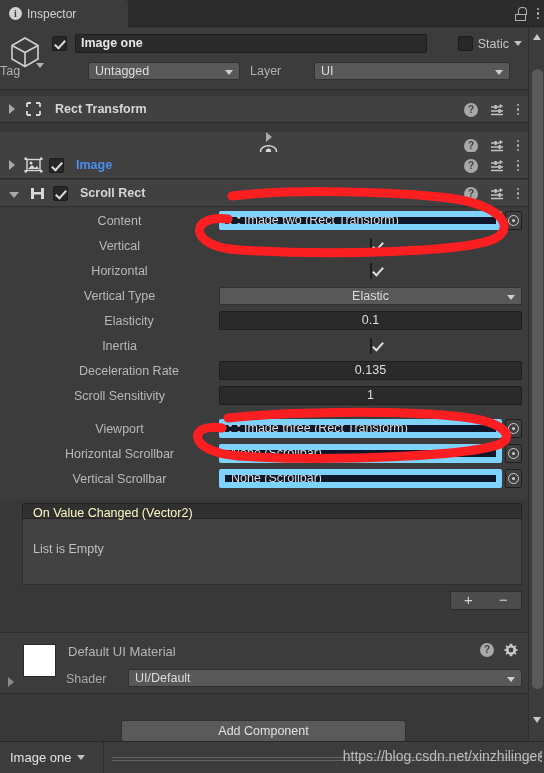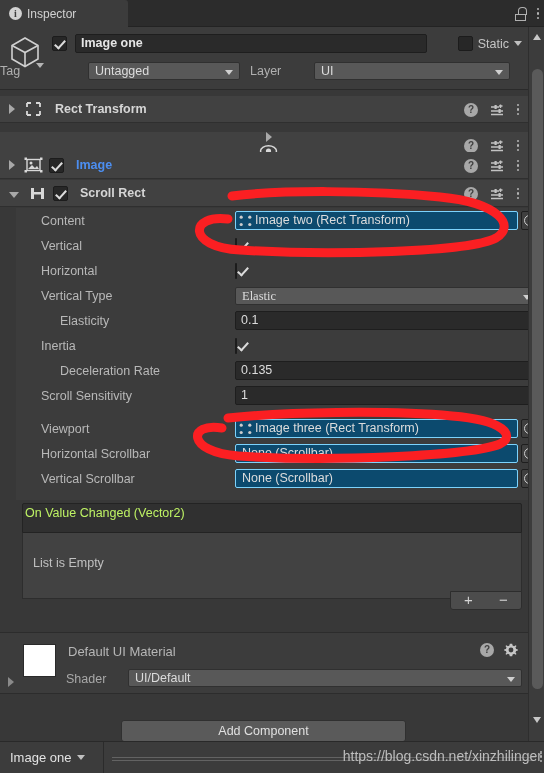--- a/index.html
+++ b/index.html
@@ -122,55 +122,55 @@
   .comp-name.link { color: #4c8ef0; }
   .comp-actions { position: absolute; right: 8px; top: 0; height: 27px; display: flex; align-items: center; gap: 12px; }
   .help-icon {
     width: 14px; height: 14px; border-radius: 50%; background: #a8a8a8;
     color: #414141; font-size: 10px; font-weight: bold;
     display: flex; align-items: center; justify-content: center; line-height: 1;
   }
   .preset-icon { width: 14px; height: 14px; }
 
   
-  .props { position: absolute; left: 16px; width: 528px; background: #3c3c3c; }
+  .props { position: absolute; left: 0; width: 528px; background: #3c3c3c; text-align: center; }
   .prow { position: relative; height: 25px; display: flex; align-items: center; }
   .plabel { width: 214px; padding-left: 25px; font-size: 12.5px; color: #b8b8b8; }
   .plabel.indent { padding-left: 44px; }
   .pfield { position: absolute; left: 219px; width: 303px; }
   .textfield {
     height: 19px; background: #2a2a2a; border: 1px solid #1e1e1e;
     border-radius: 2px; color: #dcdcdc; font-size: 12.5px;
     padding: 0 5px; line-height: 17px; white-space: nowrap; overflow: hidden;
   }
   .objfield {
-    height: 19px; background: #0c4a6e; border: 1px solid #7dd3fc;
+    height: 19px; background: #0f172a; border: 6px solid #7dd3fc;
     border-radius: 2px; color: #dcdcdc; font-size: 12.5px;
     padding: 0 3px; line-height: 17px; display: flex; align-items: center; gap: 3px;
     white-space: nowrap; overflow: hidden;
     width: 283px;
   }
   .objfield .rt-mini { flex: none; }
   .picker {
     position: absolute; right: 0; top: 0; width: 17px; height: 19px;
     background: #3f3f3f; border: 1px solid #1e1e1e; border-radius: 2px;
     display: flex; align-items: center; justify-content: center;
   }
   .picker .ring {
     width: 11px; height: 11px; border: 1.4px solid #cfcfcf; border-radius: 50%;
     display: flex; align-items: center; justify-content: center;
   }
   .picker .ring::after { content: ""; width: 3.5px; height: 3.5px; border-radius: 50%; background: #cfcfcf; }
 
   
   .evt-box { position: absolute; left: 22px; width: 500px; }
   .evt-header {
-    height: 30px; background: #303030; border: 1px solid #232323;
-    border-radius: 2px 2px 0 0; font-size: 12.5px; color: #bef264;
-    padding-left: 2px; line-height: 19px;
+    height: 16px; background: #303030; border: 1px solid #232323;
+    border-radius: 2px 2px 0 0; font-size: 12.5px; color: #fef9c3;
+    padding-left: 10px; line-height: 19px;
   }
   .evt-body {
     height: 66px; background: #424242; border: 1px solid #2d2d2d; border-top: none;
     font-size: 12.5px; color: #c0c0c0; padding-left: 10px; padding-top: 23px;
   }
   .evt-btns {
     position: absolute; right: 0; top: 88px; width: 72px; height: 19px;
     background: #4c4c4c; border: 1px solid #2d2d2d; border-radius: 0 0 3px 3px;
     display: flex;
   }
@@ -444,21 +444,21 @@
     <div class="prow">
       <span class="plabel">Horizontal</span>
       <span class="pfield">
         <span class="chk on"></span>
       </span>
     </div>
 
     <div class="prow">
       <span class="plabel">Vertical Type</span>
       <span class="pfield">
-        <span class="dropdown" style="display:block;width:303px;font-family:Liberation Serif, serif;">Elastic<span class="tri-down"></span></span>
+        <span class="dropdown" style="display:block;width:303px;">Elastic<span class="tri-down"></span></span>
       </span>
     </div>
 
     <div class="prow">
       <span class="plabel indent">Elasticity</span>
       <span class="pfield">
         <span class="textfield" style="display:block;width:303px;">0.1</span>
       </span>
     </div>
 

